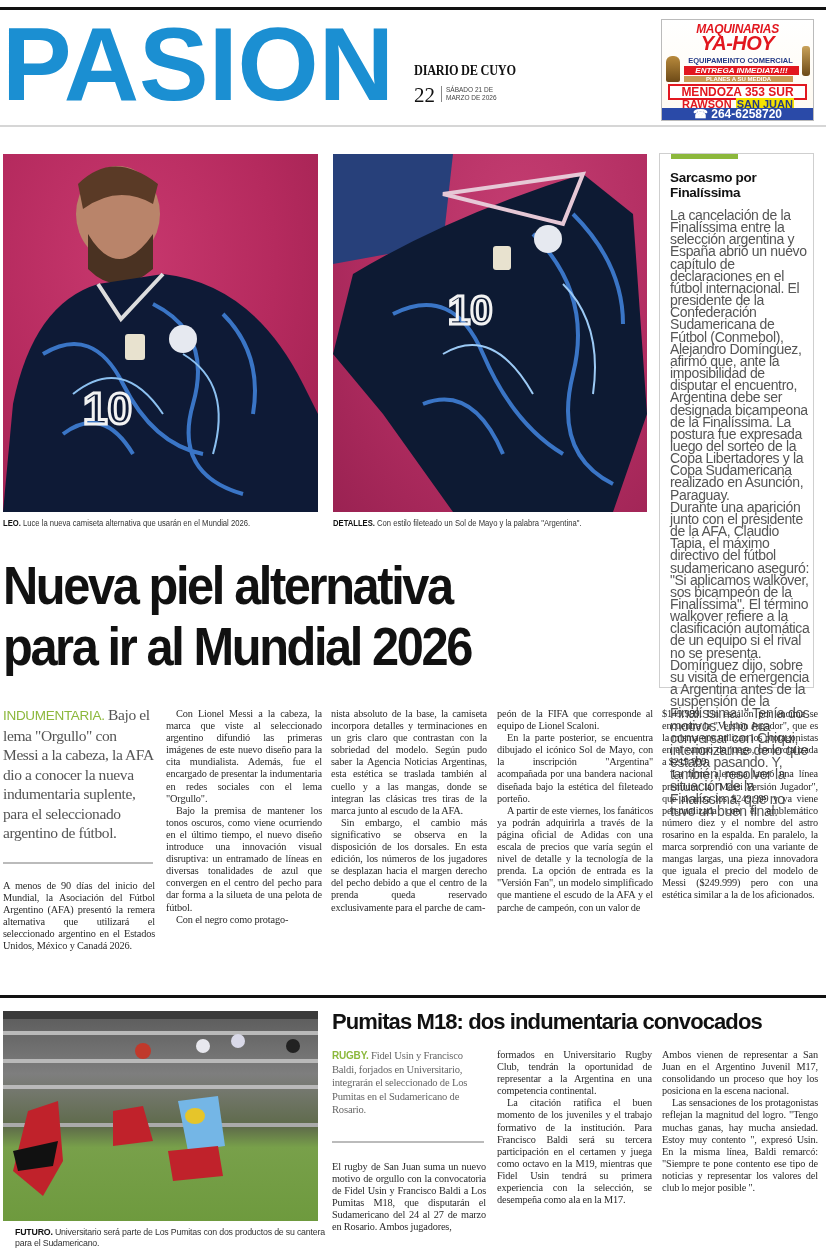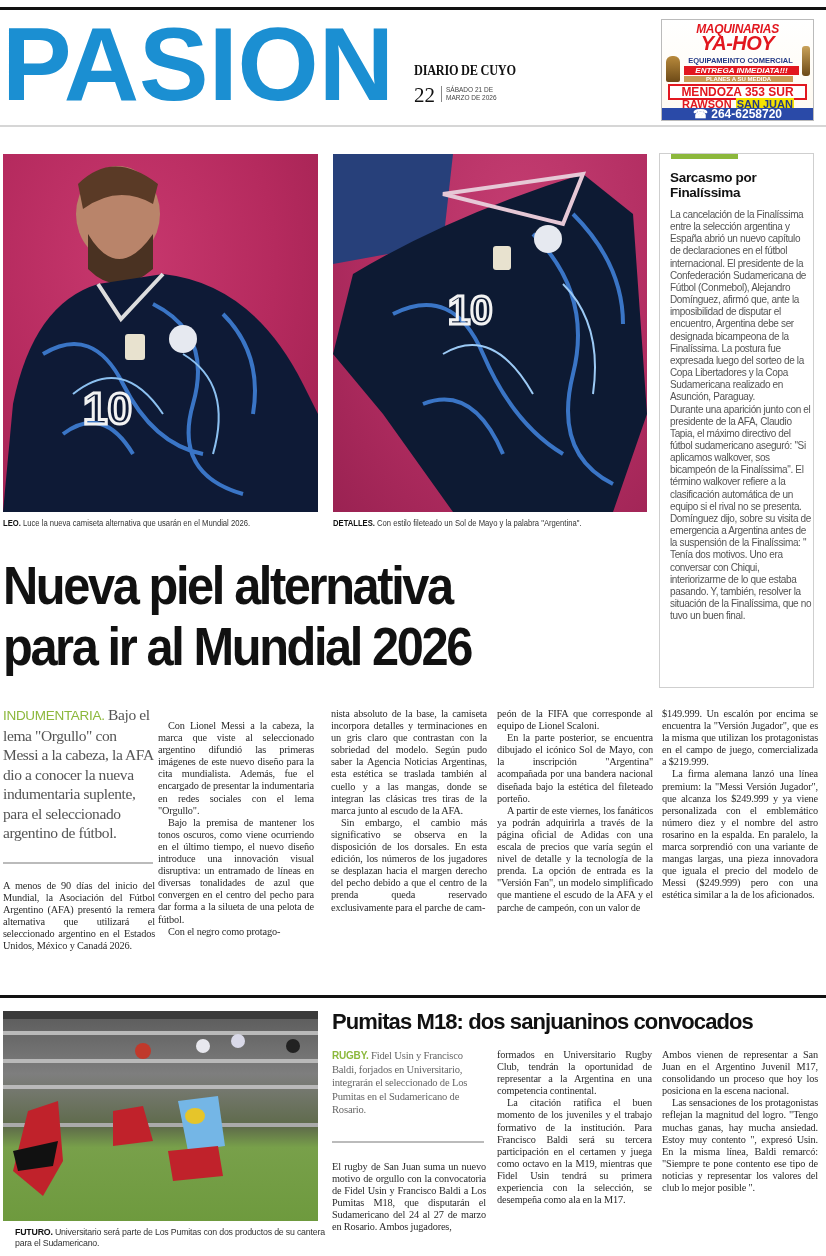--- a/index.html
+++ b/index.html
@@ -36,21 +36,21 @@
   .photo-leo { left: 3px; top: 154px; width: 315px; height: 358px; background: radial-gradient(ellipse at 40% 30%, #c8386e 0%, #b52a5e 55%, #9e2150 100%); }
   .photo-shirt { left: 333px; top: 154px; width: 314px; height: 358px; background: radial-gradient(ellipse at 60% 20%, #c43d71 0%, #b02c60 60%, #9a2252 100%); }
   .photo svg { width: 100%; height: 100%; display: block; }
   .caption { position: absolute; font-family: "Liberation Sans", sans-serif; font-size: 8.5px; color: #333; transform: scaleX(0.9); transform-origin: left; white-space: nowrap; }
   .caption b { color: #111; font-weight: bold; }
 
   
   .sidebox { position: absolute; left: 659px; top: 153px; width: 155px; height: 535px; border: 1px solid #cfcfcf; background: #fff; }
   .sidebox .bar { position: absolute; left: 11px; top: 0; width: 67px; height: 5px; background: #8cb83c; }
   .sidebox h3 { position: absolute; left: 10px; top: 16px; width: 140px; font-family: "Liberation Sans", sans-serif; font-size: 13.5px; line-height: 15px; font-weight: bold; color: #111; letter-spacing: -0.3px; }
-  .sidebox p { position: absolute; left: 10px; top: 55px; width: 142px; font-family: "Liberation Sans", sans-serif; font-size: 10px; line-height: 12.15px; color: #555; letter-spacing: -0.35px; }
+  .sidebox p { position: absolute; left: 10px; top: 55px; width: 142px; font-family: "Liberation Sans", sans-serif; font-size: 14px; line-height: 12.15px; color: #555; letter-spacing: -0.35px; }
 
   
   .headline { position: absolute; left: 3px; top: 555px; width: 650px; font-family: "Liberation Sans", sans-serif; font-weight: bold; font-size: 53px; line-height: 61px; letter-spacing: -2.6px; color: #111; transform: scaleX(0.92); transform-origin: left; }
 
   
   .lead { position: absolute; left: 3px; top: 705px; width: 150px; font-family: "Liberation Serif", serif; font-size: 15.5px; line-height: 19.5px; color: #555; letter-spacing: -0.4px; }
   .lead .kicker { font-family: "Liberation Sans", sans-serif; font-weight: normal; color: #8cb83c; font-size: 13.5px; letter-spacing: -0.3px; }
   .lead-rule { position: absolute; left: 3px; top: 862px; width: 150px; height: 2px; background: #bbb; }
 
   .col { position: absolute; font-family: "Liberation Serif", serif; font-size: 10.3px; line-height: 12.1px; color: #2a2a2a; text-align: justify; letter-spacing: -0.15px; }
@@ -139,21 +139,21 @@
 <h1 class="headline">
   <span>Nueva piel alternativa</span><br><span>para ir al Mundial 2026</span>
 </h1>
 
 <div class="lead"><span class="kicker">INDUMENTARIA.</span><span> Bajo el lema "Orgullo" con Messi a la cabeza, la AFA dio a conocer la nueva indumentaria suplente, para el seleccionado argentino de fútbol.</span></div>
 <div class="lead-rule"></div>
 
 <div class="col" style="left:3px; top:880px; width:152px;">
   <p class="noindent">A menos de 90 días del inicio del Mundial, la Asociación del Fútbol Argentino (AFA) presentó la remera alternativa que utilizará el seleccionado argentino en el Estados Unidos, México y Canadá 2026.</p>
 </div>
-<div class="col" style="left:158px; top:708px; width:156px;margin-top:12px;">
+<div class="col" style="left:166px; top:708px; width:156px;">
   <p>Con Lionel Messi a la cabeza, la marca que viste al seleccionado argentino difundió las primeras imágenes de este nuevo diseño para la cita mundialista. Además, fue el encargado de presentar la indumentaria en redes sociales con el lema "Orgullo".</p>
   <p>Bajo la premisa de mantener los tonos oscuros, como viene ocurriendo en el último tiempo, el nuevo diseño introduce una innovación visual disruptiva: un entramado de líneas en diversas tonalidades de azul que convergen en el centro del pecho para dar forma a la silueta de una pelota de fútbol.</p>
   <p>Con el negro como protago-</p>
 </div>
 <div class="col" style="left:331px; top:708px; width:156px;font-family:Liberation Serif, serif;">
   <p class="noindent">nista absoluto de la base, la camiseta incorpora detalles y terminaciones en un gris claro que contrastan con la sobriedad del modelo. Según pudo saber la Agencia Noticias Argentinas, esta estética se traslada también al cuello y a las mangas, donde se integran las clásicas tres tiras de la marca junto al escudo de la AFA.</p>
   <p>Sin embargo, el cambio más significativo se observa en la disposición de los dorsales. En esta edición, los números de los jugadores se desplazan hacia el margen derecho del pecho debido a que el centro de la prenda queda reservado exclusivamente para el parche de cam-</p>
 </div>
 <div class="col" style="left:497px; top:708px; width:156px;">
   <p class="noindent">peón de la FIFA que corresponde al equipo de Lionel Scaloni.</p>
@@ -181,21 +181,21 @@
     <path d="M10 160 L25 100 L55 90 L60 150 L40 185 Z" fill="#c0222b"></path>
     <path d="M10 140 L55 130 L50 155 L15 160 Z" fill="#111"></path>
     <path d="M175 90 L215 85 L222 135 L185 140 Z" fill="#74b6e6"></path>
     <ellipse cx="192" cy="105" rx="10" ry="8" fill="#e6c52a"></ellipse>
     <path d="M165 140 L215 135 L220 165 L170 170 Z" fill="#c0222b"></path>
     <path d="M110 100 L140 95 L150 130 L110 135 Z" fill="#c0222b"></path>
   </svg>
 </div>
 <div class="rugby-caption"><b>FUTURO.</b><span> Universitario será parte de Los Pumitas con dos productos de su cantera para el Sudamericano.</span></div>
 
-<h2 class="headline2">Pumitas M18: dos sanjuaninos convocados</h2>
+<h2 class="headline2">Pumitas M18: dos indumentaria convocados</h2>
 
 <div class="lead2"><span class="kicker">RUGBY.</span><span> Fidel Usin y Francisco Baldi, forjados en Universitario, integrarán el seleccionado de Los Pumitas en el Sudamericano de Rosario.</span></div>
 <div class="lead2-rule"></div>
 
 <div class="col" style="left:332px; top:1161px; width:154px;">
   <p class="noindent">El rugby de San Juan suma un nuevo motivo de orgullo con la convocatoria de Fidel Usin y Francisco Baldi a Los Pumitas M18, que disputarán el Sudamericano del 24 al 27 de marzo en Rosario. Ambos jugadores,</p>
 </div>
 <div class="col" style="left:497px; top:1049px; width:155px;">
   <p class="noindent">formados en Universitario Rugby Club, tendrán la oportunidad de representar a la Argentina en una competencia continental.</p>
   <p>La citación ratifica el buen momento de los juveniles y el trabajo formativo de la institución. Para Francisco Baldi será su tercera participación en el certamen y juega como octavo en la M19, mientras que Fidel Usin tendrá su primera experiencia con la selección, se desempeña como ala en la M17.</p>

